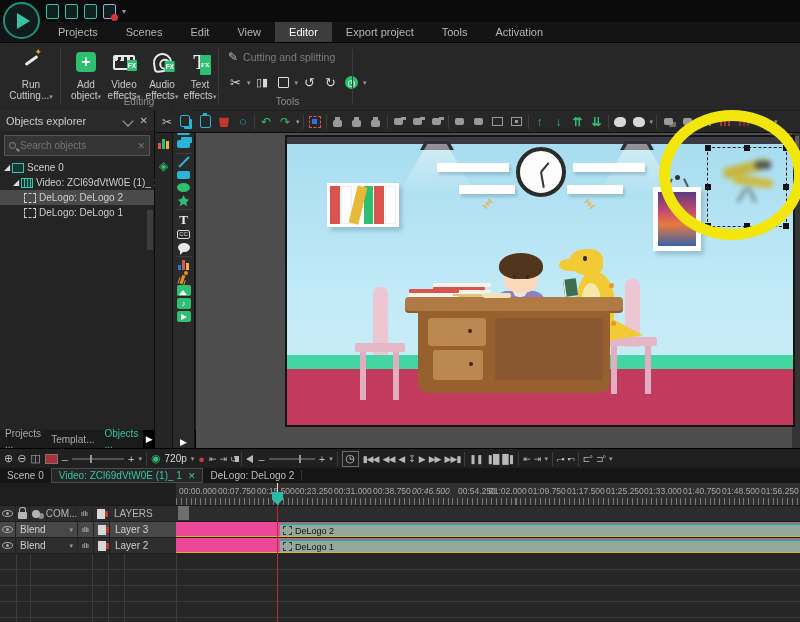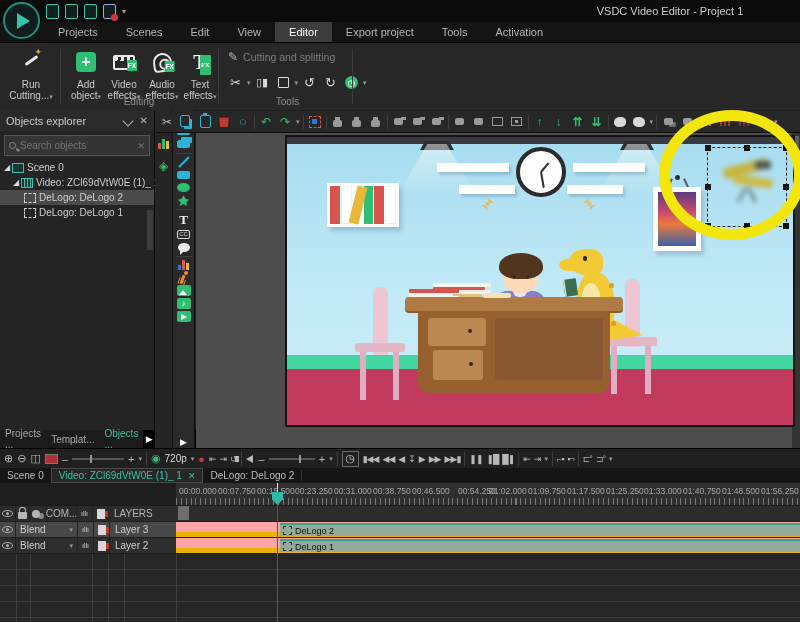--- a/index.html
+++ b/index.html
@@ -208,21 +208,21 @@
   .lockic:before { content:""; position:absolute; top:-5px; left:1px; width:5px; height:5px; border:1.5px solid #b5b5b5; border-bottom:none; border-radius:3px 3px 0 0; }
   .shapes2 { width:8px; height:8px; border-radius:50%; background:#b5b5b5; box-shadow:5px 2px 0 -1px #8a8a8a; margin-right:4px; }
   .waveic { font-size:7px; color:#cdcdcd; letter-spacing:0; }
   .filmic { width:8px; height:10px; background:#d8d8d8; position:relative; }
   .filmic:after { content:""; position:absolute; right:-3px; top:2px; width:3px; height:6px; background:#c0392b; }
   .scrollknob { left:178px; top:506px; width:11px; height:14px; background:#6e6e6e; }
 
   .lrow { left:0; width:800px; height:15px; }
   .lrow .left { position:absolute; left:0; top:0; width:176px; height:100%; display:flex; align-items:center; font-size:10px; color:#d0d0d0; background:#2e2e2e; }
   .lrow.sel .left { background:#484848; }
-  .lrow .track { position:absolute; left:176px; top:0; width:624px; height:100%; background:#fca5a5; border-bottom:5px solid #eab308; }
+  .lrow .track { position:absolute; left:176px; top:0; width:624px; height:100%; background:#ec4899; border-bottom:1px solid #eab308; }
   .clip { position:absolute; left:104px; top:1px; width:520px; height:13px; background:#94a89c; border-top:2px solid #2fa98c; display:flex; align-items:center; gap:3px; padding:0 3px; font-size:9px; color:#101010; z-index:10; }
   .clip .dash { width:9px; height:9px; border:1px dashed #333; flex:none; }
 
   #gridbottom { left:0; top:554px; width:800px; height:68px;
     background:repeating-linear-gradient(180deg,#262626 0 15px,#3a3a3a 15px 16px); }
   .vline { top:521px; width:1px; height:101px; background:#3c3c3c; }
   .vline.tall { top:554px; height:68px; }
 </style>
 </head>
 <body>
@@ -236,21 +236,20 @@
       <span class="qicon"></span>
       <span class="qicon dark">
           <span class="dot"></span>
         </span>
       <span style="color:#9a9a9a;font-size:8px;margin-top:3px;">▾</span>
     </div>
   </div>
   <div id="logo" class="abs">
       <div class="tri"></div>
     </div>
-  <div id="wintitle" class="abs">VSDC Video Editor - Project 1</div>
 
   <div id="menubar" class="abs">
     <span class="menu-item">Projects</span>
     <span class="menu-item">Scenes</span>
     <span class="menu-item">Edit</span>
     <span class="menu-item">View</span>
     <span class="menu-item active">Editor</span>
     <span class="menu-item">Export project</span>
     <span class="menu-item">Tools</span>
     <span class="menu-item">Activation</span>
@@ -692,21 +691,21 @@
     <span class="tldiv"></span>
   </div>
 
   <div id="ruler" class="abs">
     <span class="lab" style="left:3px;">00:00.000</span>
     <span class="lab" style="left:42px;">00:07.750</span>
     <span class="lab" style="left:81px;">00:15.500</span>
     <span class="lab" style="left:119px;">00:23.250</span>
     <span class="lab" style="left:158px;">00:31.000</span>
     <span class="lab" style="left:197px;">00:38.750</span>
-    <span class="lab" style="left:236px;">00:46.500</span>
+    <span class="lab" style="left:236px;font-style:italic;">00:46.500</span>
     <span class="lab" style="left:274px;margin-left:8px;">00:54.250</span>
     <span class="lab" style="left:313px;">01:02.000</span>
     <span class="lab" style="left:352px;">01:09.750</span>
     <span class="lab" style="left:391px;">01:17.500</span>
     <span class="lab" style="left:430px;">01:25.250</span>
     <span class="lab" style="left:468px;">01:33.000</span>
     <span class="lab" style="left:507px;">01:40.750</span>
     <span class="lab" style="left:546px;">01:48.500</span>
     <span class="lab" style="left:585px;">01:56.250</span>
     <span id="ticks"></span>

